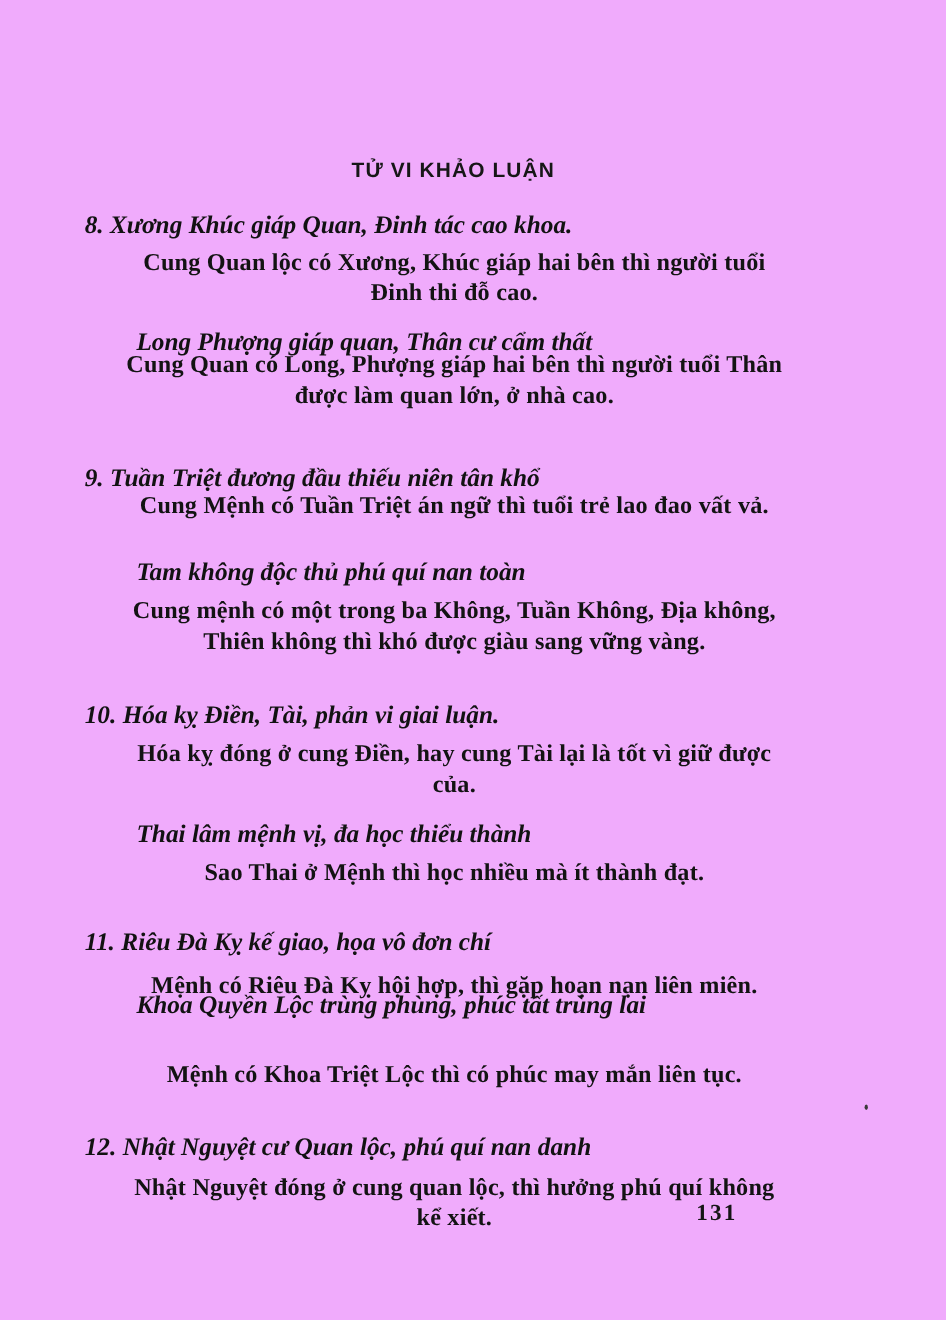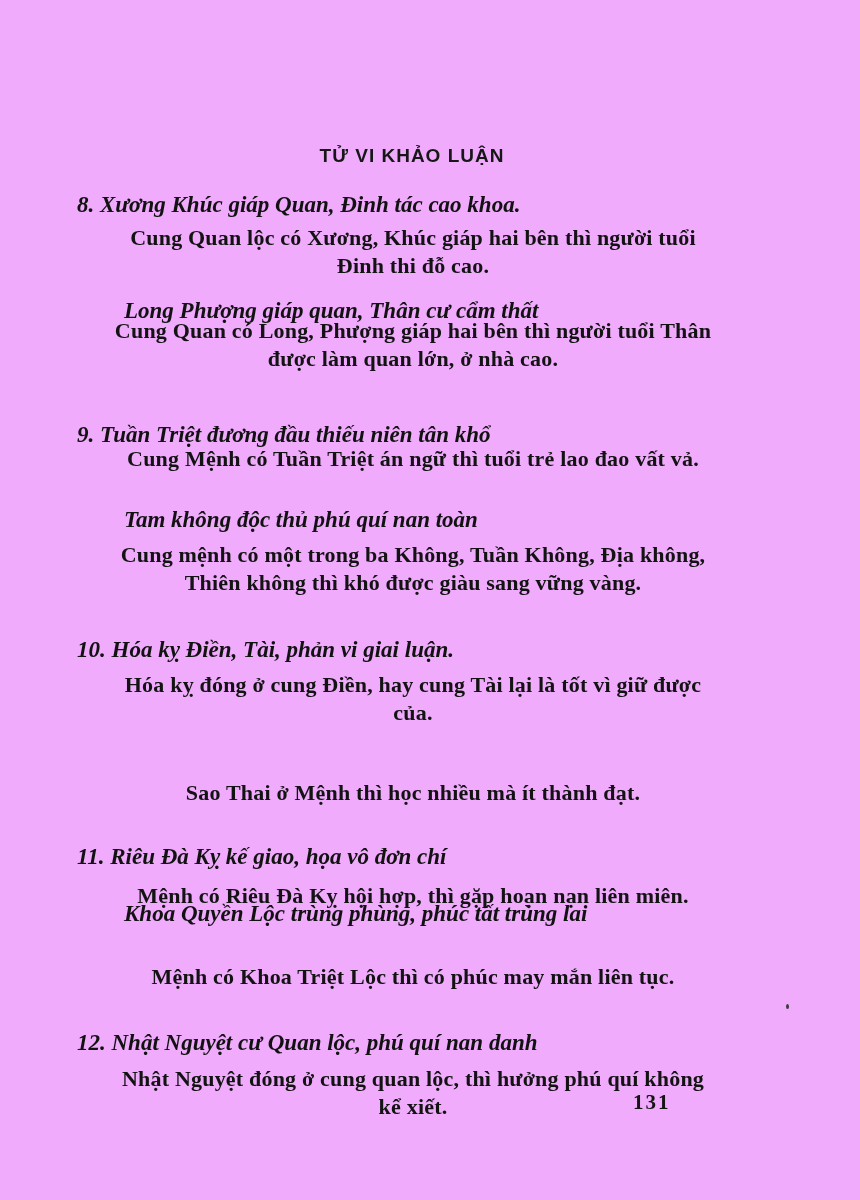--- a/index.html
+++ b/index.html
@@ -92,20 +92,21 @@
 
   <div class="h" style="top:420px">9. Tuần Triệt đương đầu thiếu niên tân khổ</div>
   <div class="b" style="top:445px">Cung Mệnh có Tuần Triệt án ngữ thì tuổi trẻ lao đao vất vả.</div>
   <div class="h sub" style="top:505px">Tam không độc thủ phú quí nan toàn</div>
   <div class="b" style="top:541px">Cung mệnh có một trong ba Không, Tuần Không, Địa không,
 Thiên không thì khó được giàu sang vững vàng.</div>
 
   <div class="h" style="top:635px">10. Hóa kỵ Điền, Tài, phản vi giai luận.</div>
   <div class="b" style="top:671px">Hóa kỵ đóng ở cung Điền, hay cung Tài lại là tốt vì giữ được
 của.</div>
+  <div class="h sub" style="top:743px">Thai lâm mệnh vị, đa học thiểu thành</div>
   <div class="b" style="top:779px">Sao Thai ở Mệnh thì học nhiều mà ít thành đạt.</div>
 
   <div class="h" style="top:842px">11. Riêu Đà Kỵ kế giao, họa vô đơn chí</div>
   <div class="b" style="top:882px">Mệnh có Riêu Đà Kỵ hội hợp, thì gặp hoạn nạn liên miên.</div>
   <div class="h sub" style="top:899px">Khoa Quyền Lộc trùng phùng, phúc tất trùng lai</div>
   <div class="b" style="top:963px">Mệnh có Khoa Triệt Lộc thì có phúc may mắn liên tục.</div>
 
   <div class="h" style="top:1028px">12. Nhật Nguyệt cư Quan lộc, phú quí nan danh</div>
   <div class="b" style="top:1065px">Nhật Nguyệt đóng ở cung quan lộc, thì hưởng phú quí không
 kể xiết.</div>

